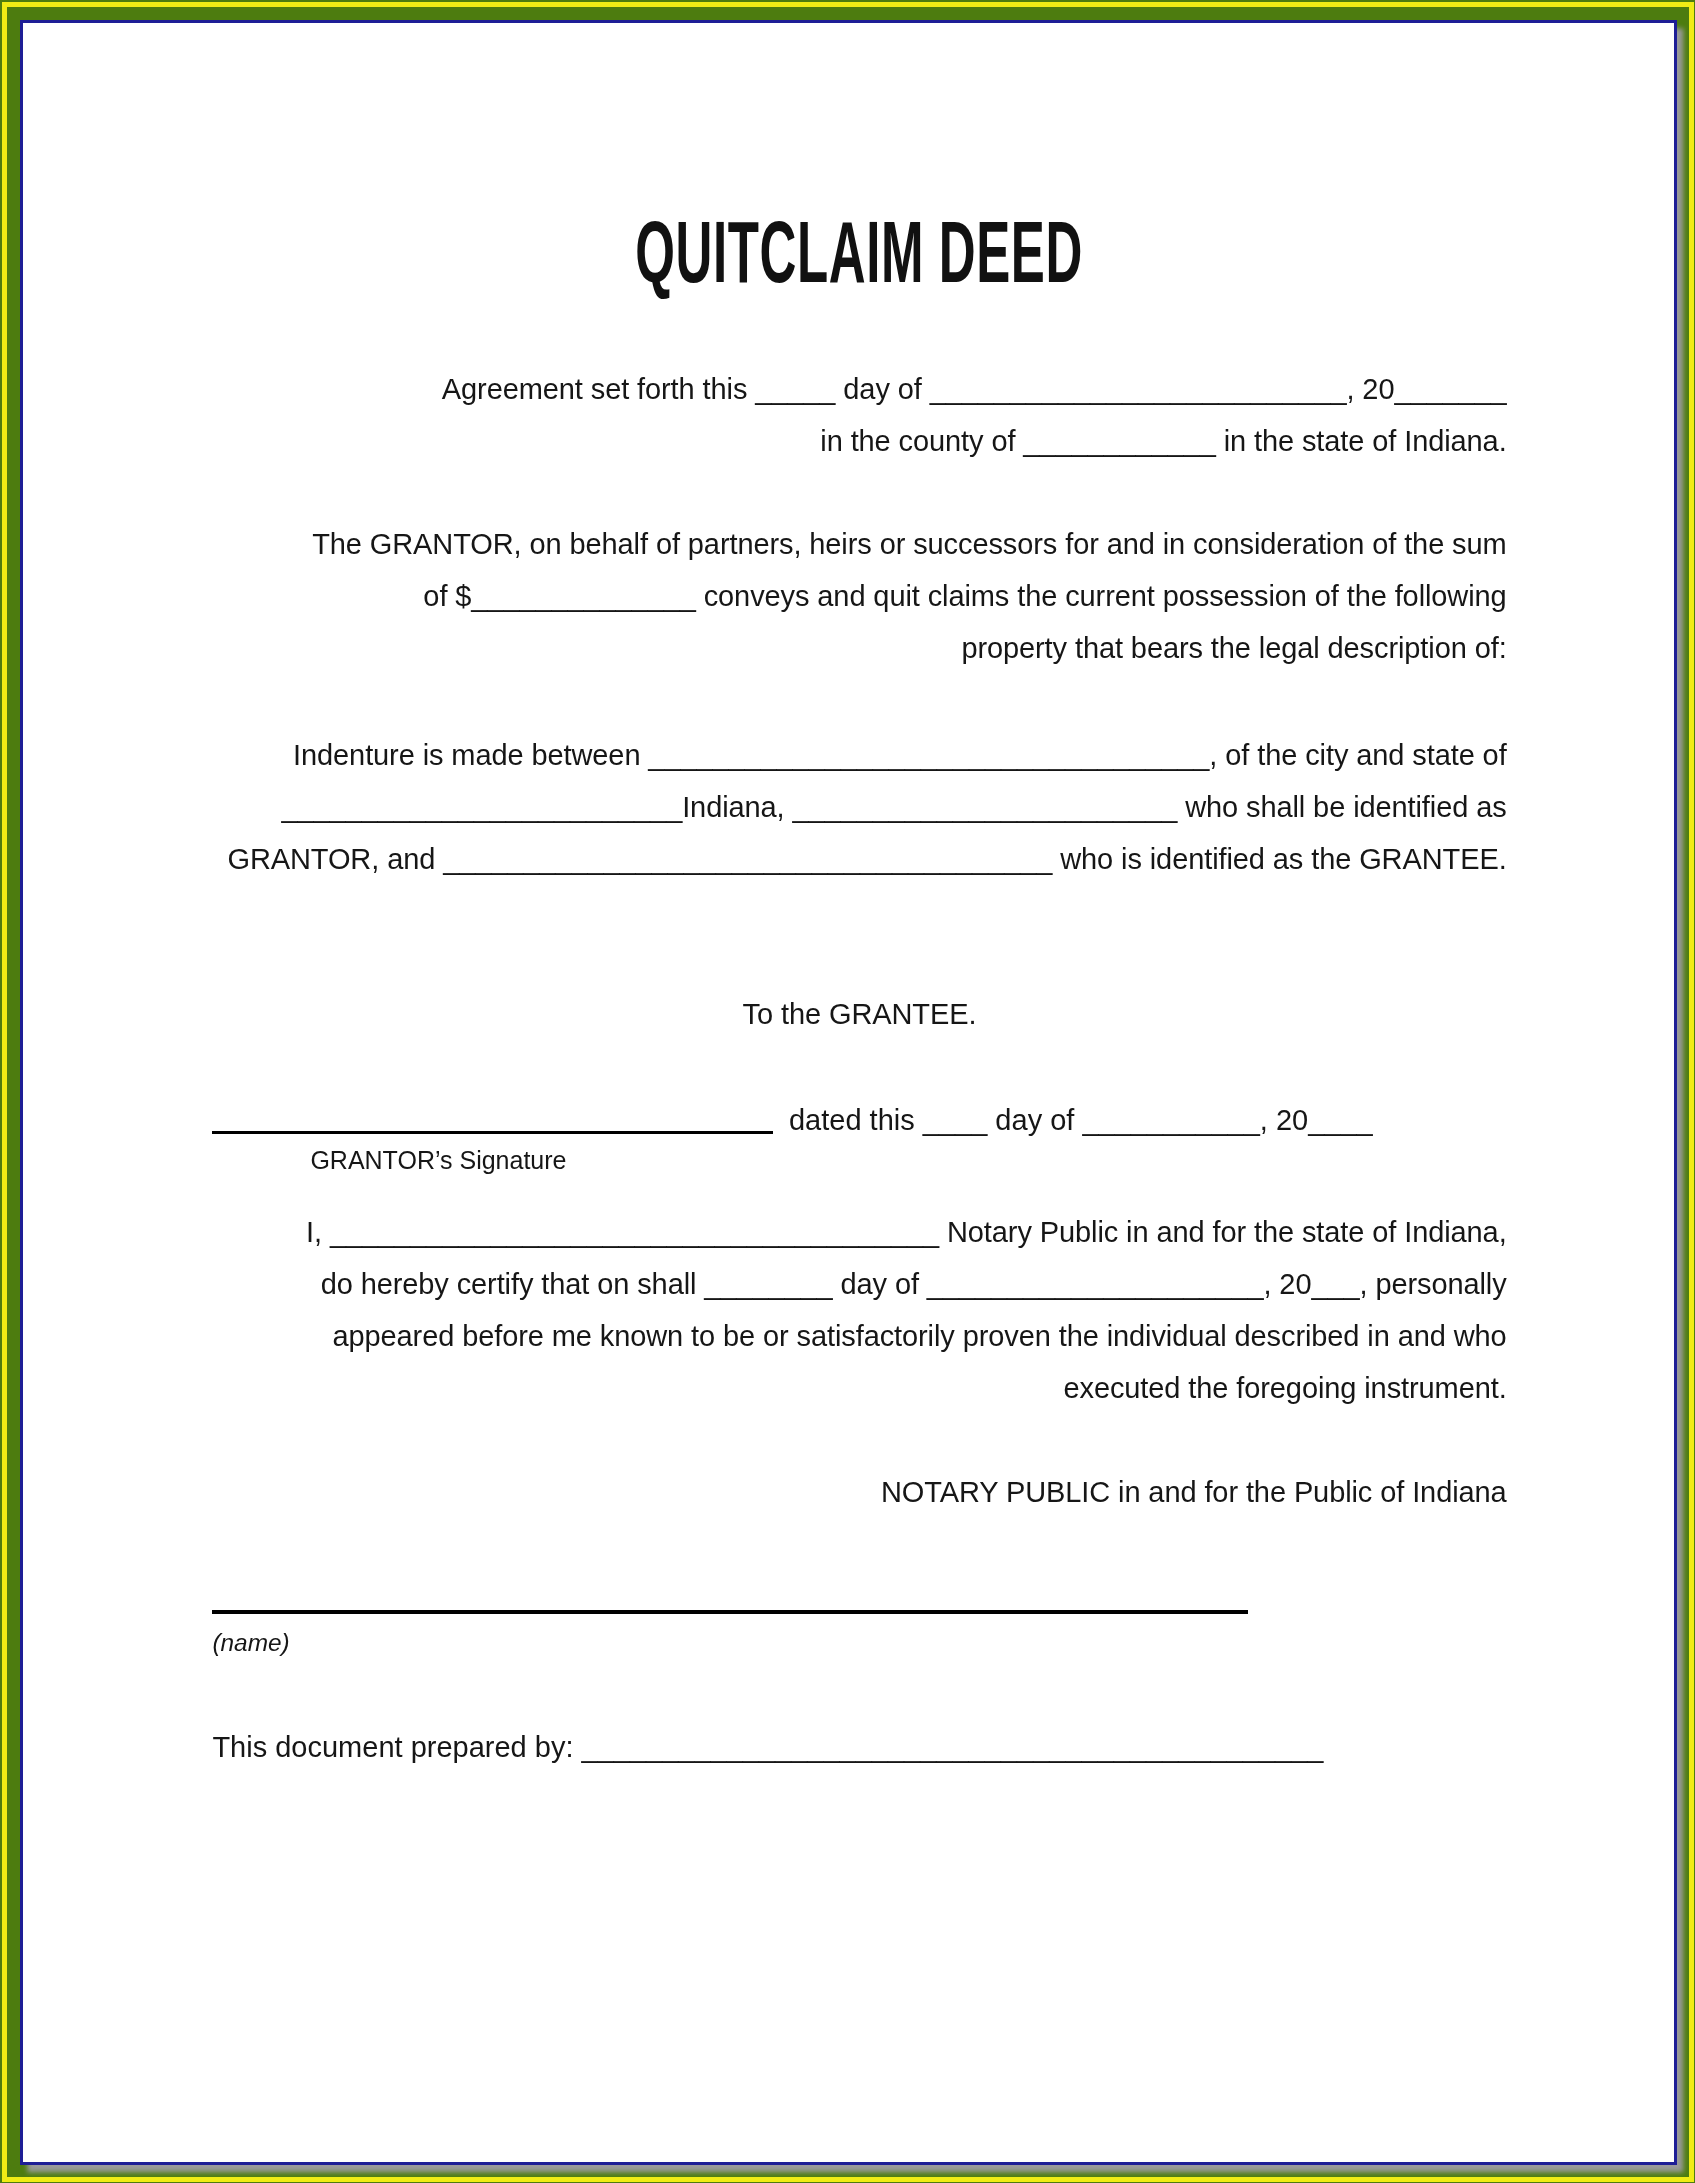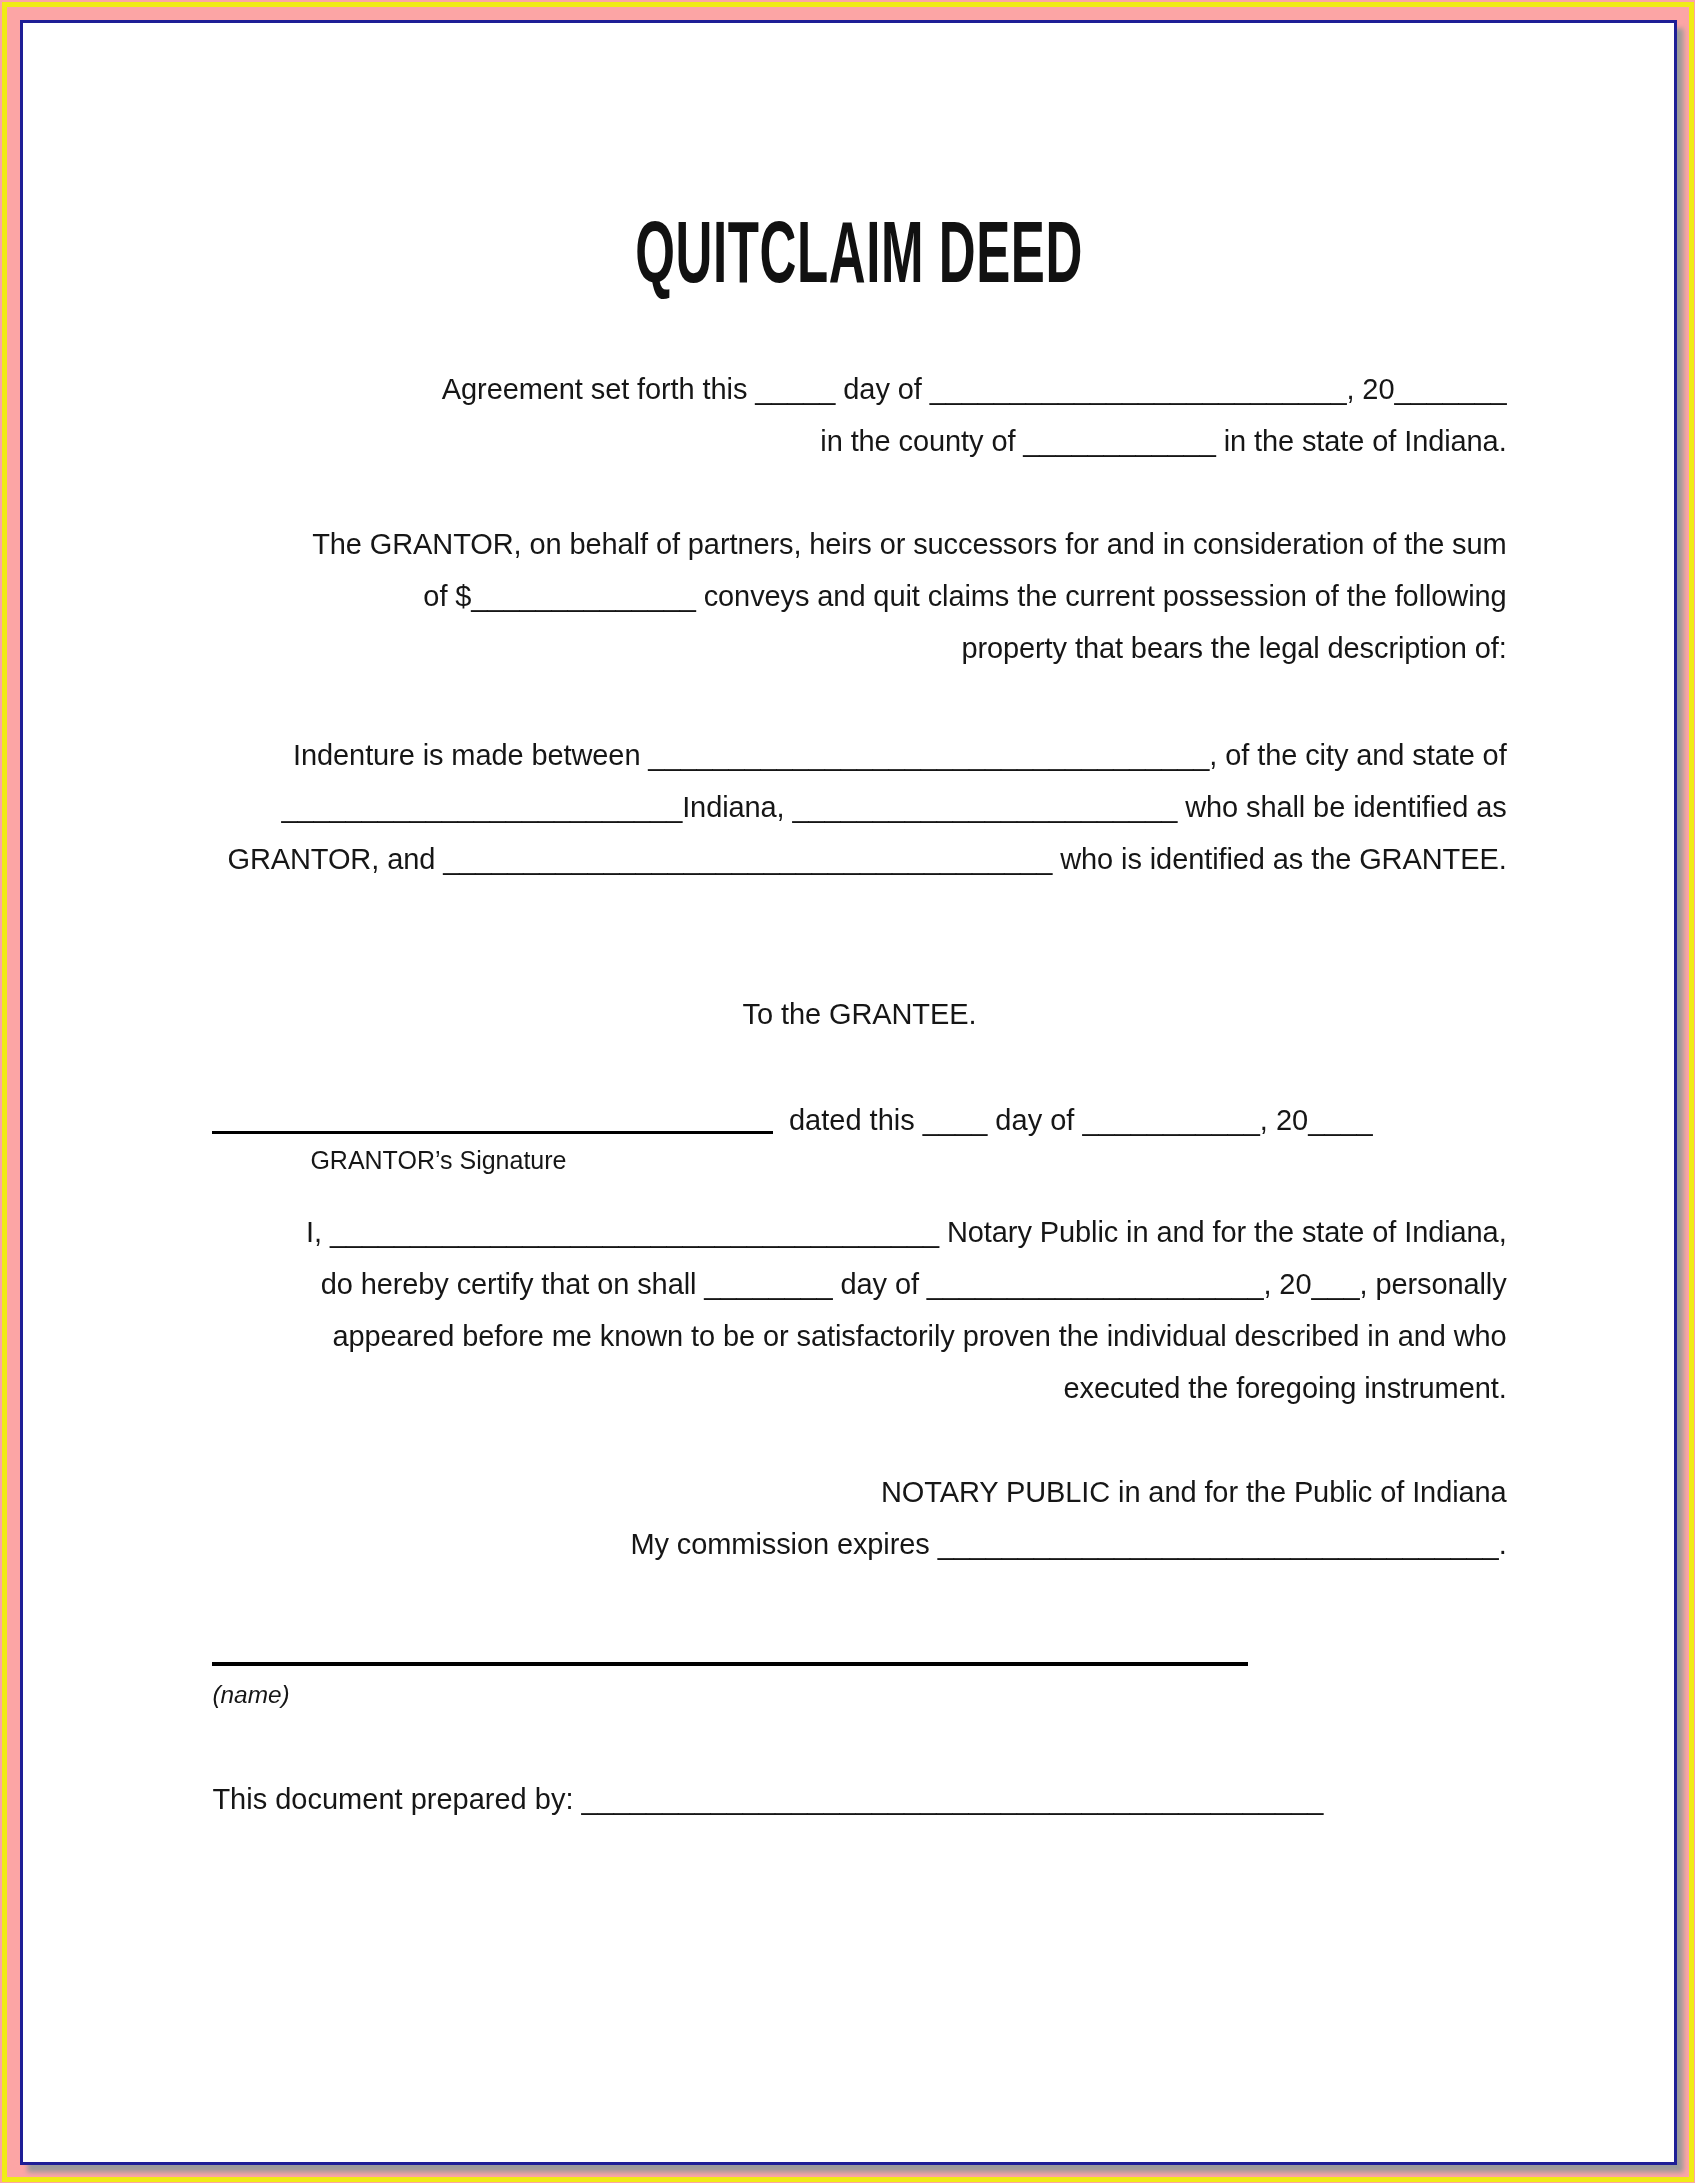--- a/index.html
+++ b/index.html
@@ -1,20 +1,20 @@
 <!DOCTYPE html>
 <html><head>
 <meta charset="utf-8">
 <style>
   html, body { margin: 0; padding: 0; background: #ffffff; }
   .page {
     position: relative;
     width: 1696px;
     height: 2184px;
-    background: #fca5a5;
+    background: #4d7c0f;
     overflow: hidden;
     font-family: "Liberation Sans", sans-serif;
     color: #161616;
   }
   .yellow-frame {
     position: absolute;
     inset: 2px;
     border: 5.9px solid #f0ec15;
     pointer-events: none;
   }
@@ -120,21 +120,20 @@
 
     <div class="para p-notary">
       <div class="ln">I, ______________________________________ Notary Public in and for the state of Indiana,</div>
       <div class="ln">do hereby certify that on shall ________ day of _____________________, 20___, personally</div>
       <div class="ln">appeared before me known to be or satisfactorily proven the individual described in and who</div>
       <div class="ln">executed the foregoing instrument.</div>
     </div>
 
     <div class="para p-notaryblock">
       <div class="ln">NOTARY PUBLIC in and for the Public of Indiana</div>
-      <div class="ln">My commission expires ___________________________________.</div>
     </div>
 
 
     <div class="name-line"></div>
     <div class="name-label">(name)</div>
 
     <div class="p-prepared">This document prepared by: ______________________________________________</div>
 
   </div>
 </div>

